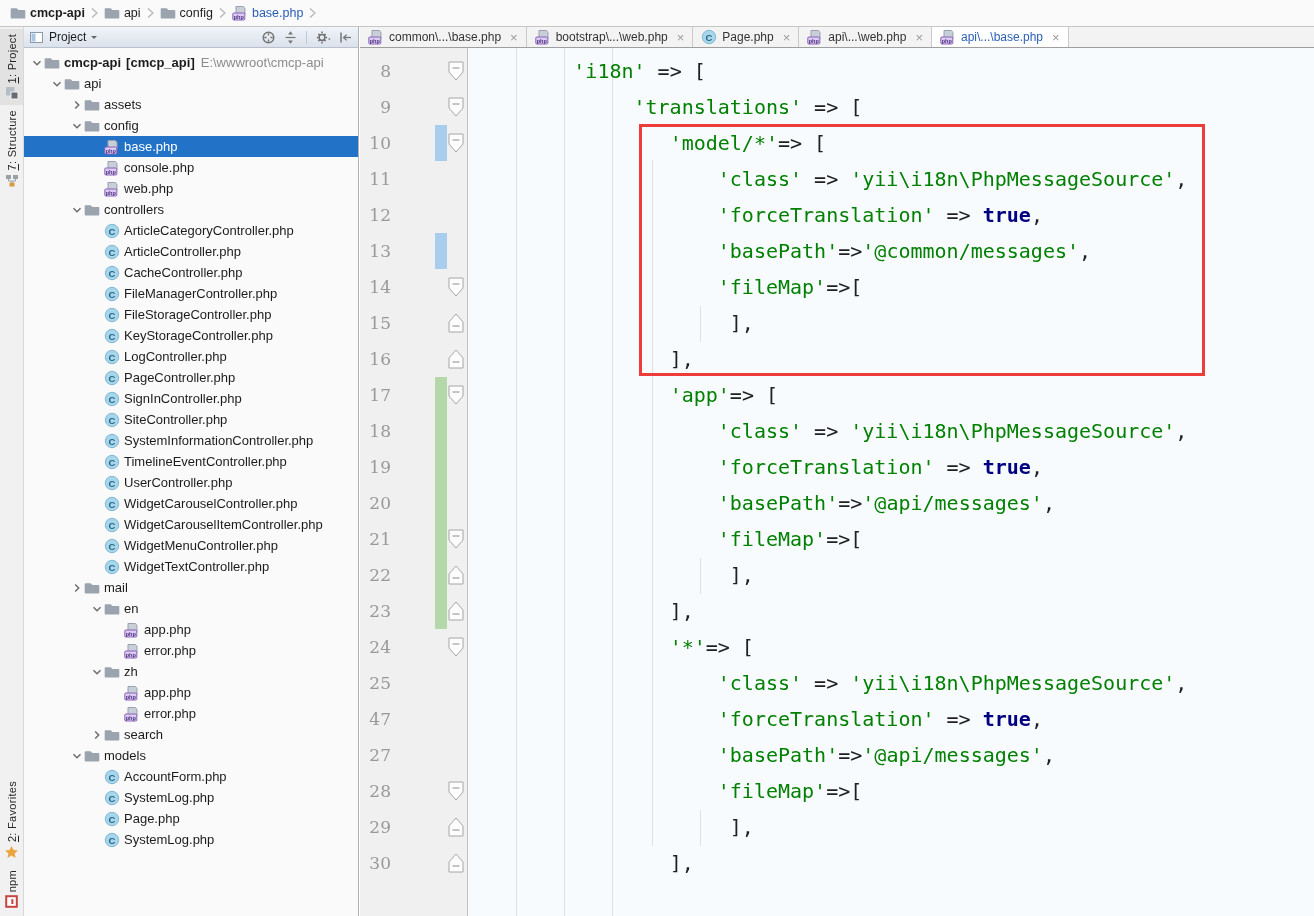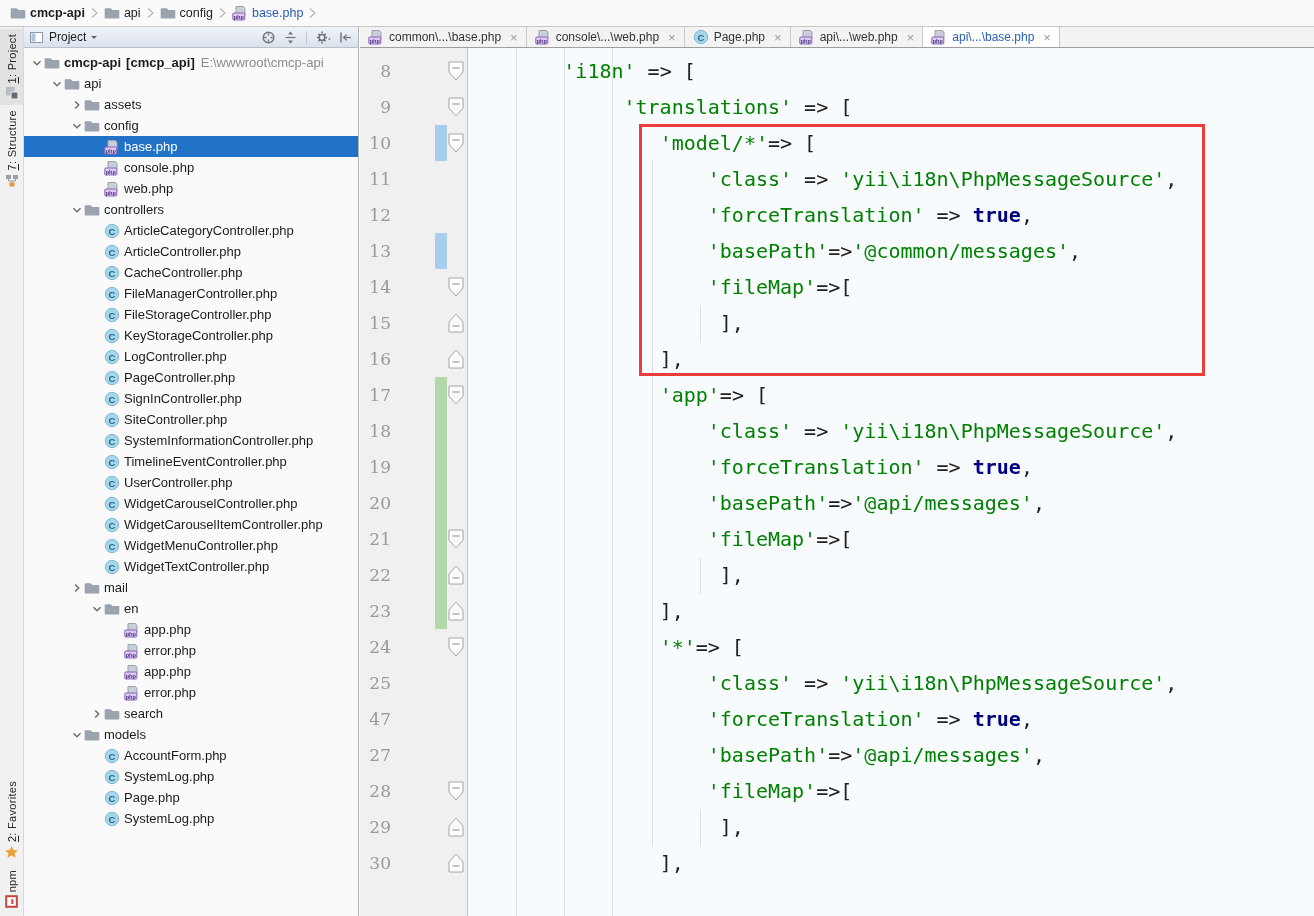--- a/index.html
+++ b/index.html
@@ -67,21 +67,21 @@
     border-right:1px solid #c4c4c4; }
   .ig { position:absolute; width:1px; background:#dddfe3; }
   .code-rows { position:absolute; left:0; top:0; right:0; bottom:0; padding-top:5px; }
   .code-row { height:36px; display:flex; align-items:stretch; position:relative; }
   .gnum { width:31px; flex:none; text-align:right; font-family:"DejaVu Serif", serif;
     font-size:17px; line-height:36px; color:#999; }
   .gchg { width:12px; flex:none; margin-left:44px; }
   .gchg.blue { background:#a9cdec; }
   .gchg.green { background:#b5d8ab; }
   .gfold { width:18px; flex:none; display:flex; align-items:center; justify-content:center; }
-  .gcode { margin-left:10px; padding-left:4px; font-family:"DejaVu Sans Mono", monospace;
+  .gcode { margin-left:20px; padding-left:4px; font-family:"DejaVu Sans Mono", monospace;
     font-size:20px; line-height:36px; white-space:pre; color:#202020; }
 
   .annotation-rect { position:absolute; left:279px; top:76px; width:566px; height:252px;
     border:3px solid #ee3b3b; z-index:5; }
 </style>
 </head>
 <body>
 
 <div class="breadcrumb" id="breadcrumb">
     <span class="crumb bold">
@@ -572,20 +572,34 @@
         <span class="ticon">
           <svg width="16" height="16" viewBox="0 0 16 16">
             <path d="M4 1.5h7.2l1.8 1.8v6.2H4z" fill="#c9cfd8" stroke="#98a1ad" stroke-width="1"></path>
             <rect x="0.8" y="8" width="12" height="7" rx="1" fill="#dccbf4" stroke="#8a63b8"></rect>
             <text x="6.8" y="13.5" text-anchor="middle" font-size="5.6" font-weight="bold" fill="#48307a" font-family="Liberation Sans, sans-serif">php</text>
           </svg>
         </span>
         <span class="tlabel">error.php</span>
       </div>
       <div class="tree-row">
+        <span style="flex: 0 0 auto; width: 66px;"></span>
+        <span class="chev">
+          <svg width="14" height="14" viewBox="0 0 14 14">
+            <polyline points="3.5,5.2 7,8.7 10.5,5.2" fill="none" stroke="#6d6d6d" stroke-width="1.5"></polyline>
+          </svg>
+        </span>
+        <span class="ticon">
+          <svg width="16" height="16" viewBox="0 0 16 16">
+            <path d="M1.5 3.2h5.2l1.7 1.9h6.1c.5 0 .8.3.8.8v6.9c0 .5-.3.8-.8.8H1.5c-.5 0-.8-.3-.8-.8V4c0-.5.3-.8.8-.8z" fill="#9aa3ae"></path>
+          </svg>
+        </span>
+        <span class="tlabel">zh</span>
+      </div>
+      <div class="tree-row">
         <span style="flex: 0 0 auto; width: 86px;"></span>
         <span class="chev"></span>
         <span class="ticon">
           <svg width="16" height="16" viewBox="0 0 16 16">
             <path d="M4 1.5h7.2l1.8 1.8v6.2H4z" fill="#c9cfd8" stroke="#98a1ad" stroke-width="1"></path>
             <rect x="0.8" y="8" width="12" height="7" rx="1" fill="#dccbf4" stroke="#8a63b8"></rect>
             <text x="6.8" y="13.5" text-anchor="middle" font-size="5.6" font-weight="bold" fill="#48307a" font-family="Liberation Sans, sans-serif">php</text>
           </svg>
         </span>
         <span class="tlabel">app.php</span>
@@ -691,21 +705,21 @@
         <span class="x">×</span>
       </div>
       <div class="tab">
         <span class="ticon16">
           <svg width="16" height="16" viewBox="0 0 16 16">
             <path d="M4 1.5h7.2l1.8 1.8v6.2H4z" fill="#c9cfd8" stroke="#98a1ad" stroke-width="1"></path>
             <rect x="0.8" y="8" width="12" height="7" rx="1" fill="#dccbf4" stroke="#8a63b8"></rect>
             <text x="6.8" y="13.5" text-anchor="middle" font-size="5.6" font-weight="bold" fill="#48307a" font-family="Liberation Sans, sans-serif">php</text>
           </svg>
         </span>
-        <span>console\...\web.php</span>
+        <span>bootstrap\...\web.php</span>
         <span class="x">×</span>
       </div>
       <div class="tab">
         <span class="ticon16">
           <svg width="16" height="16" viewBox="0 0 16 16">
             <circle cx="8" cy="8" r="6.7" fill="#a5d6ec" stroke="#82b7d3"></circle>
             <text x="8" y="11.7" text-anchor="middle" font-size="9.5" font-weight="bold" fill="#29647e" font-family="Liberation Sans, sans-serif">C</text>
           </svg>
         </span>
         <span>Page.php</span>

